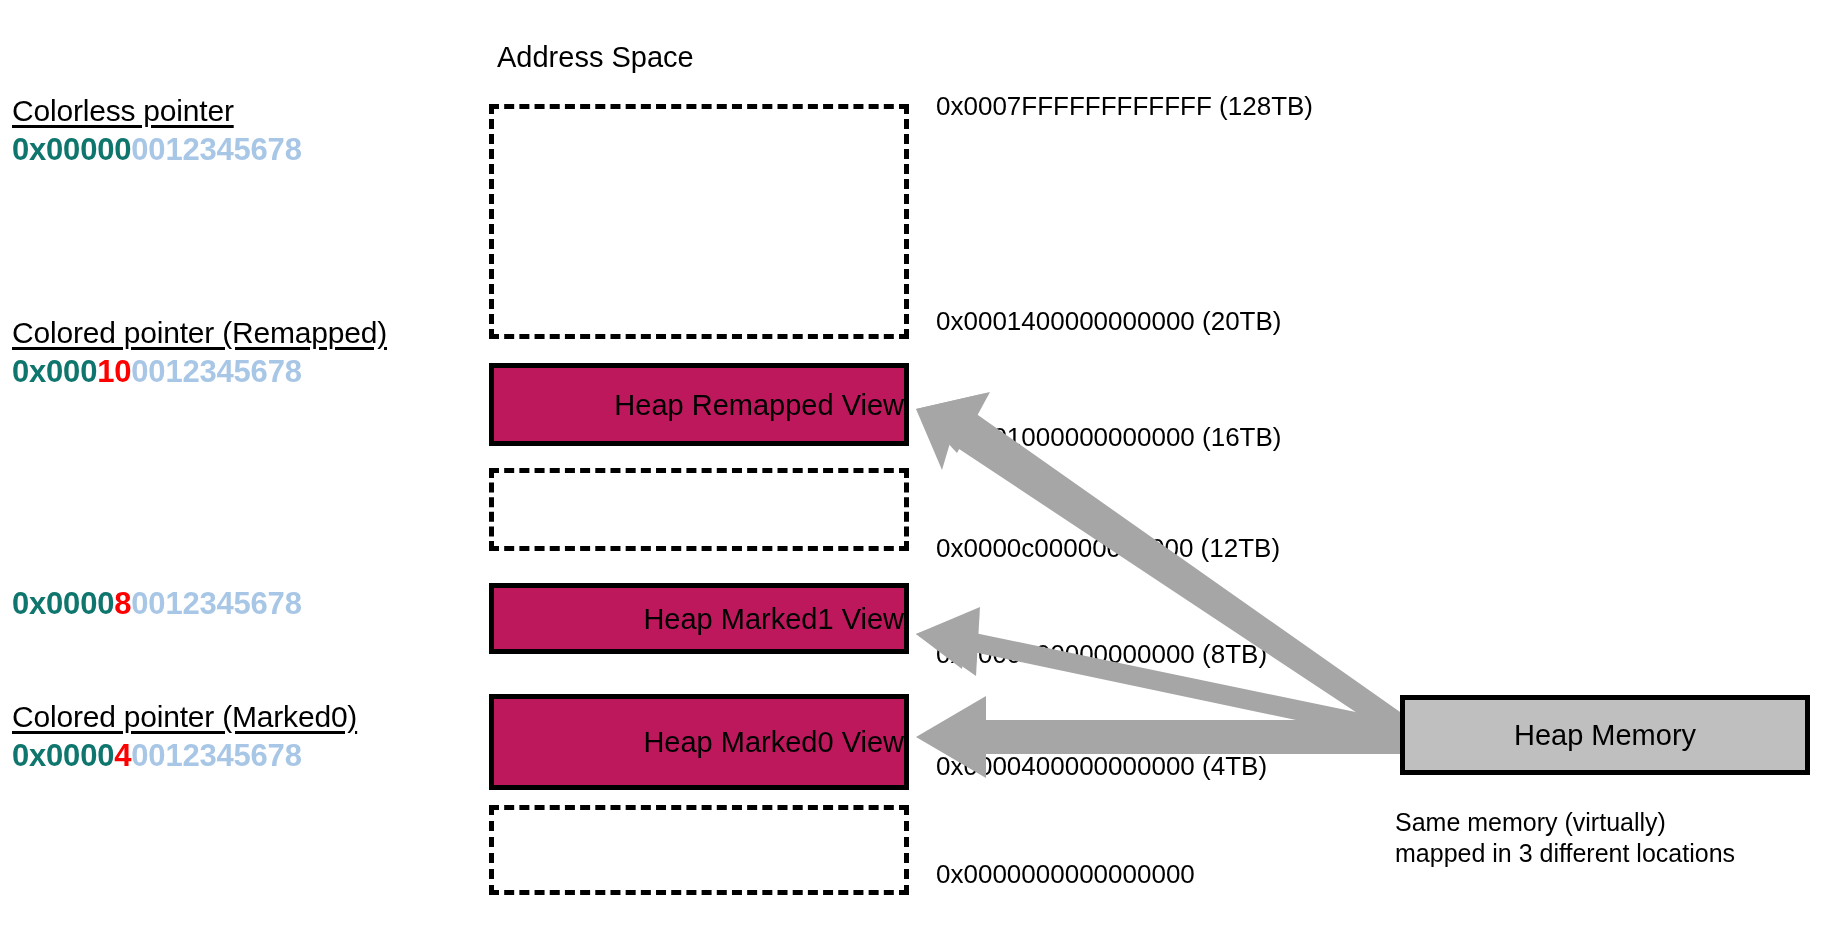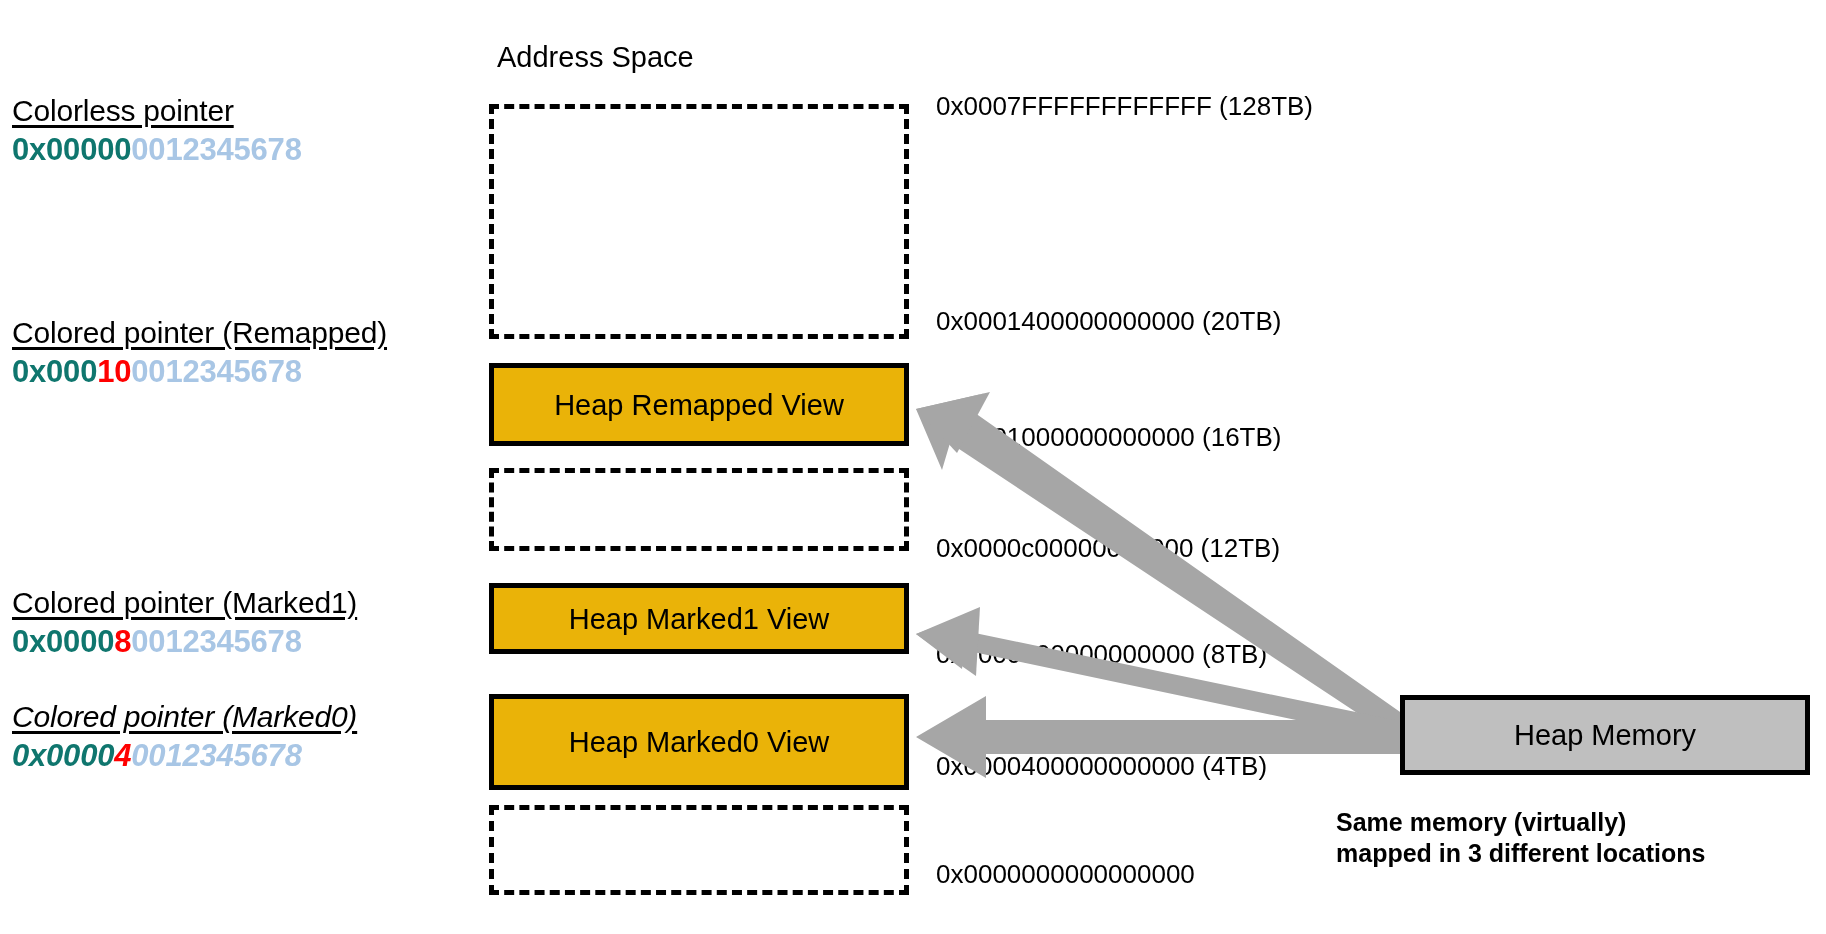--- a/index.html
+++ b/index.html
@@ -55,24 +55,24 @@
   .region {
     position: absolute;
     box-sizing: border-box;
   }
   .region.dashed {
     border: 5px dashed #000000;
     background: #ffffff;
   }
   .region.solid {
     border: 5px solid #000000;
-    background: #eab308;
+    background: #be185d;
     display: flex;
     align-items: center;
-    justify-content: center;
+    justify-content: flex-end;
   }
   .region-label {
     font-size: 29px;
     line-height: 34px;
     white-space: nowrap;
     color: #000000;
   }
 
   
   .addr {
@@ -123,25 +123,24 @@
     <div class="ptr-title">Colorless pointer</div>
     <div class="ptr-value"><span class="hx-black">0x00000</span><span class="hx-red"></span><span class="hx-blue">0012345678</span></div>
   </div>
 
   <div class="ptr-block" style="top:314px;">
     <div class="ptr-title">Colored pointer (Remapped)</div>
     <div class="ptr-value"><span class="hx-black">0x000</span><span class="hx-red">10</span><span class="hx-blue">0012345678</span></div>
   </div>
 
   <div class="ptr-block" style="top:584px;">
-    <div class="ptr-title">Colored pointer (Marked1)</div>
     <div class="ptr-value"><span class="hx-black">0x0000</span><span class="hx-red">8</span><span class="hx-blue">0012345678</span></div>
   </div>
 
-  <div class="ptr-block" style="top:698px;font-style:italic;">
+  <div class="ptr-block" style="top:698px;">
     <div class="ptr-title">Colored pointer (Marked0)</div>
     <div class="ptr-value"><span class="hx-black">0x0000</span><span class="hx-red">4</span><span class="hx-blue">0012345678</span></div>
   </div>
 
   <div class="as-caption" style="left:497px; top:40px;">Address Space</div>
 
   <div class="region dashed" style="left:489px; top:104px; width:420px; height:235px;"></div>
 
   <div class="region solid" style="left:489px; top:363px; width:420px; height:83px;">
     <span class="region-label">Heap Remapped View</span>
@@ -181,18 +180,18 @@
 
     <g>
       <polygon fill="#a6a6a6" points="1400,720 1400,754 986,754 986,778 916,737 986,696 986,720"></polygon>
     </g>
   </svg>
 
   <div class="heap-box" style="left:1400px; top:695px; width:410px; height:80px;">
     <span class="heap-label">Heap Memory</span>
   </div>
 
-  <div class="heap-caption" style="left:1336px; top:807px;font-weight:bold;">
+  <div class="heap-caption" style="left:1395px; top:807px;">
     <div>Same memory (virtually)</div>
     <div>mapped in 3 different locations</div>
   </div>
 
 </div>
 
 </body></html>

